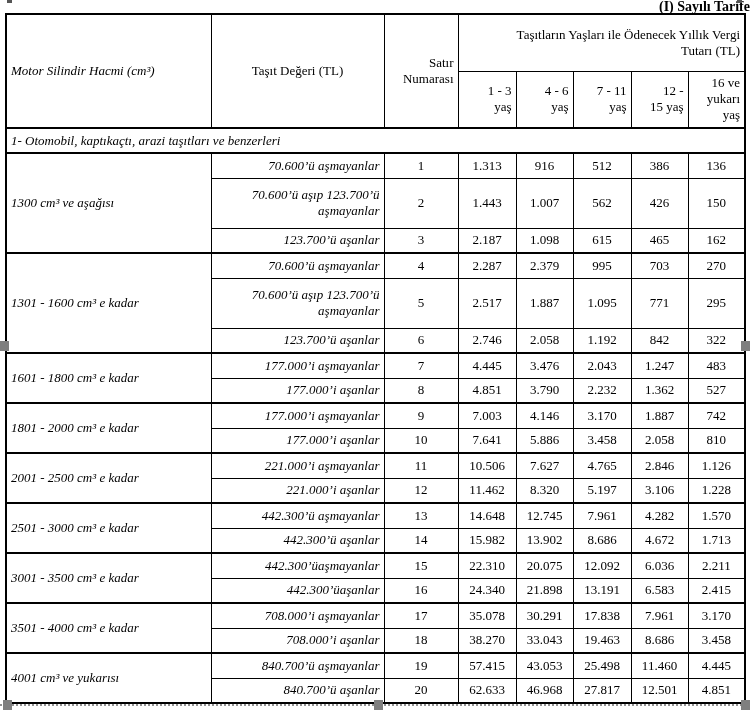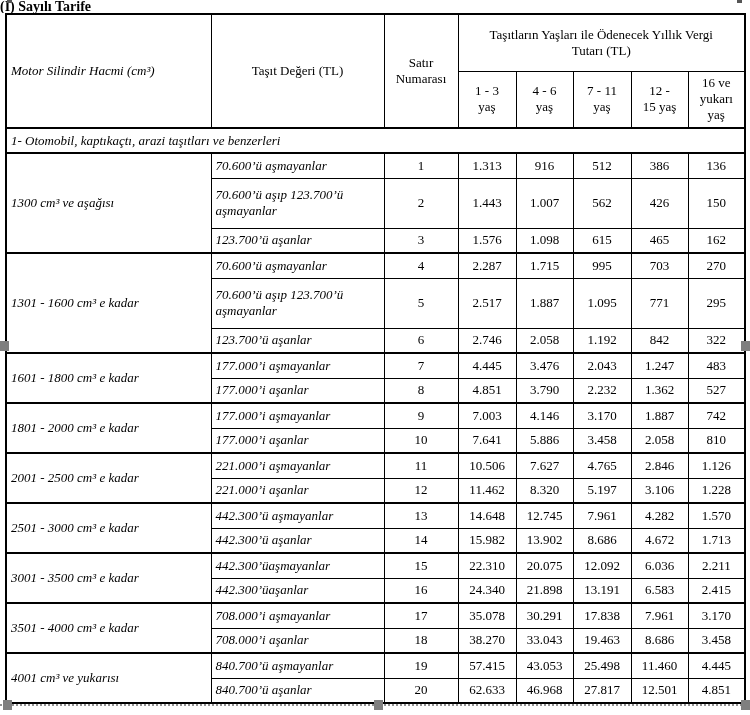--- a/index.html
+++ b/index.html
@@ -6,21 +6,21 @@
   .doc {
     position: relative;
     width: 750px;
     height: 715px;
     background: #ffffff;
     overflow: hidden;
     font-family: "Liberation Serif", serif;
     color: #000000;
   }
   .title {
-    text-align: left;
+    text-align: right;
     font-weight: bold;
     font-size: 14px;
     line-height: 13px;
     height: 13px;
     overflow: hidden;
   }
   table.tariff {
     border-collapse: collapse;
     table-layout: fixed;
     margin-left: 5px;
@@ -30,21 +30,21 @@
   table.tariff td {
     border: 1px solid #000;
     font-size: 13px;
     line-height: 16px;
     padding: 1px 4px;
     vertical-align: middle;
     overflow: hidden;
   }
   td.c-left  { text-align: left; padding-left: 7px; font-style: italic; }
   td.c-center{ text-align: center; }
-  td.pre     { white-space: pre-line; }
+  td.pre     { white-space: pre-line; text-align: right; }
   td.hdr     { line-height: 21px; }
   tr.h57 { height: 57px; }
   tr.h25 { height: 25px; }
   tr.h50 { height: 50px; margin-left: 34px; }
   tr.section td { border-top: 2px solid #000; border-bottom: 2px solid #000; }
   tr.group-start td { border-top: 2px solid #000; }
   
   .sel-dotted {
     position: absolute;
     left: 0; top: 704;
@@ -132,33 +132,33 @@
         <td class="c-center">2</td>
         <td class="c-center">1.443</td>
         <td class="c-center">1.007</td>
         <td class="c-center">562</td>
         <td class="c-center">426</td>
         <td class="c-center">150</td>
       </tr>
       <tr class="h25">
         <td class="c-left pre">123.700’ü aşanlar</td>
         <td class="c-center">3</td>
-        <td class="c-center">1.576</td>
+        <td class="c-center">2.187</td>
         <td class="c-center">1.098</td>
         <td class="c-center">615</td>
         <td class="c-center">465</td>
         <td class="c-center">162</td>
       </tr>
 
       <tr class="h25 group-start">
         <td class="c-left" rowspan="3">1301 - 1600 cm³ e kadar</td>
         <td class="c-left pre">70.600’ü aşmayanlar</td>
         <td class="c-center">4</td>
         <td class="c-center">2.287</td>
-        <td class="c-center">1.715</td>
+        <td class="c-center">2.379</td>
         <td class="c-center">995</td>
         <td class="c-center">703</td>
         <td class="c-center">270</td>
       </tr>
       <tr class="h50">
         <td class="c-left pre">70.600’ü aşıp 123.700’ü
 aşmayanlar</td>
         <td class="c-center">5</td>
         <td class="c-center">2.517</td>
         <td class="c-center">1.887</td>

